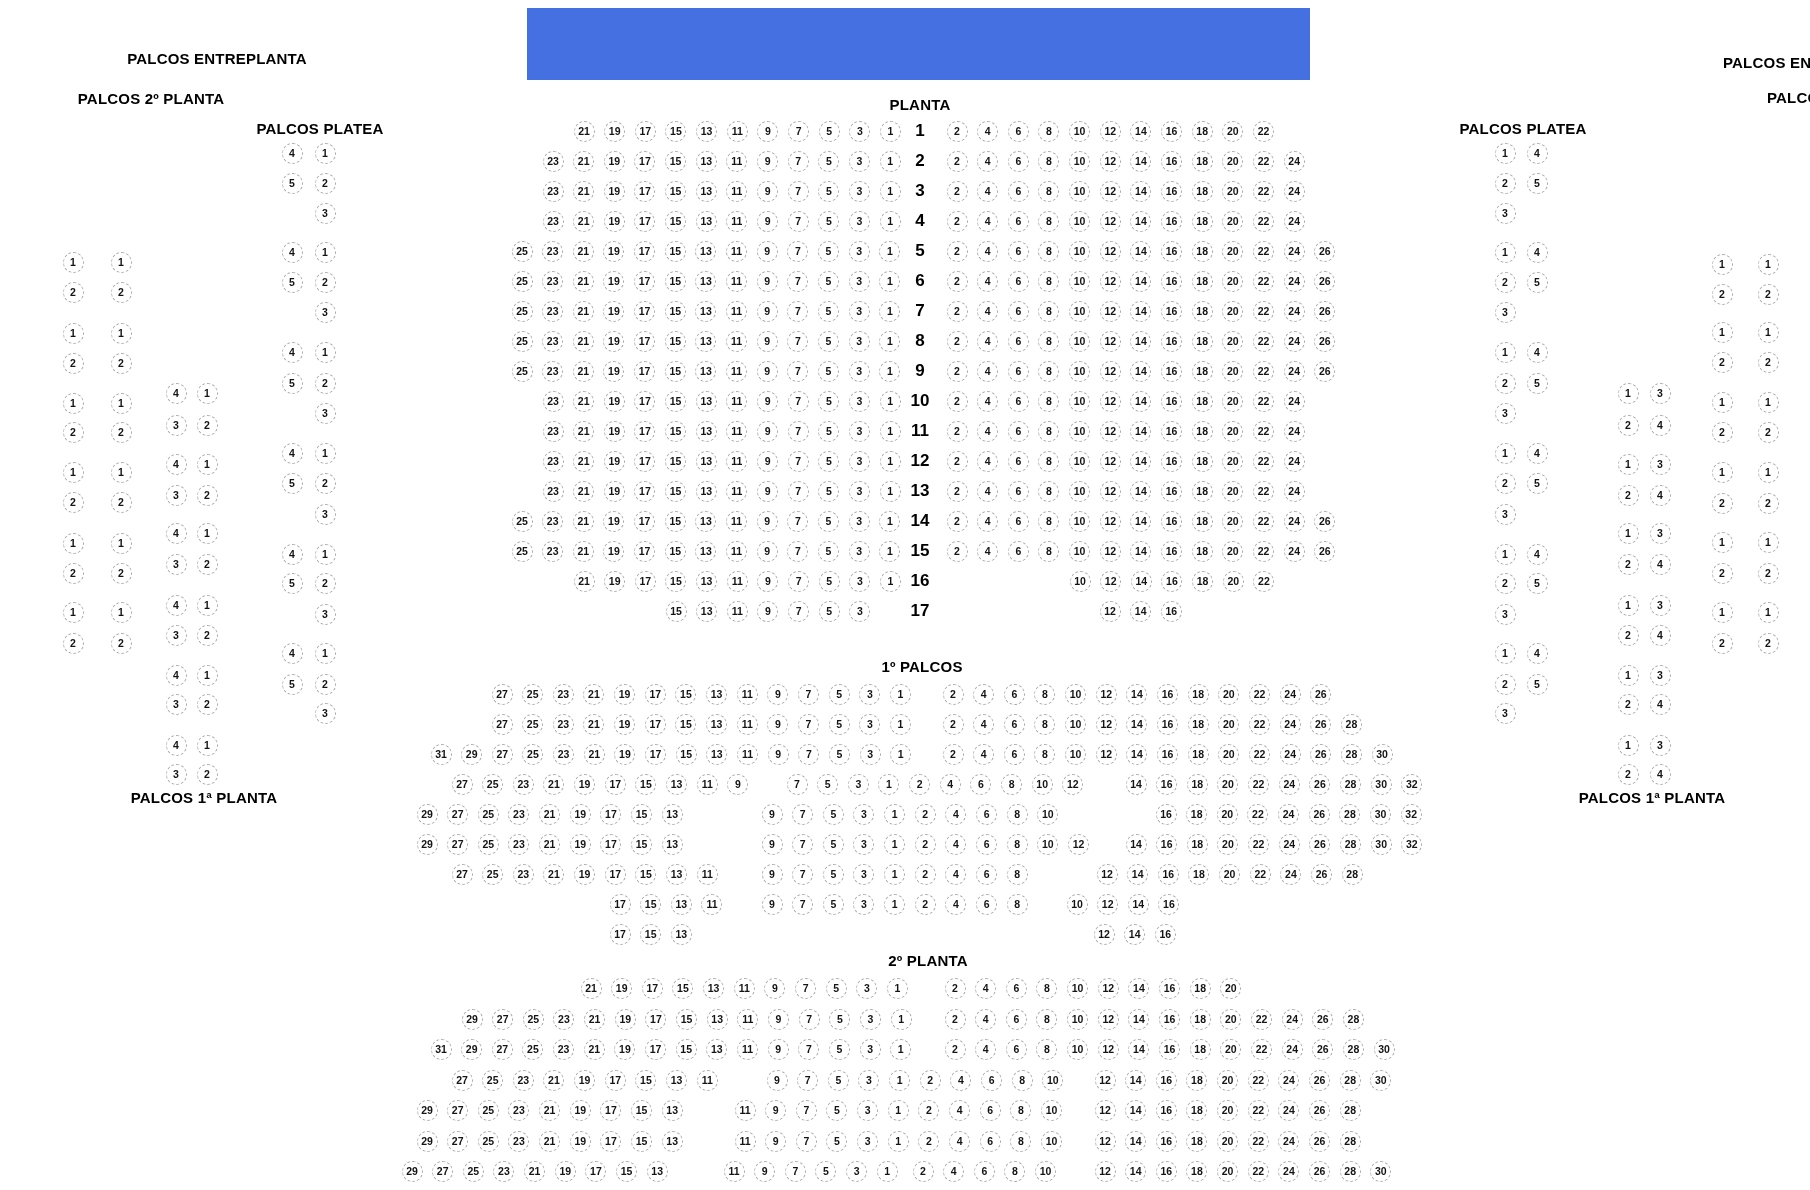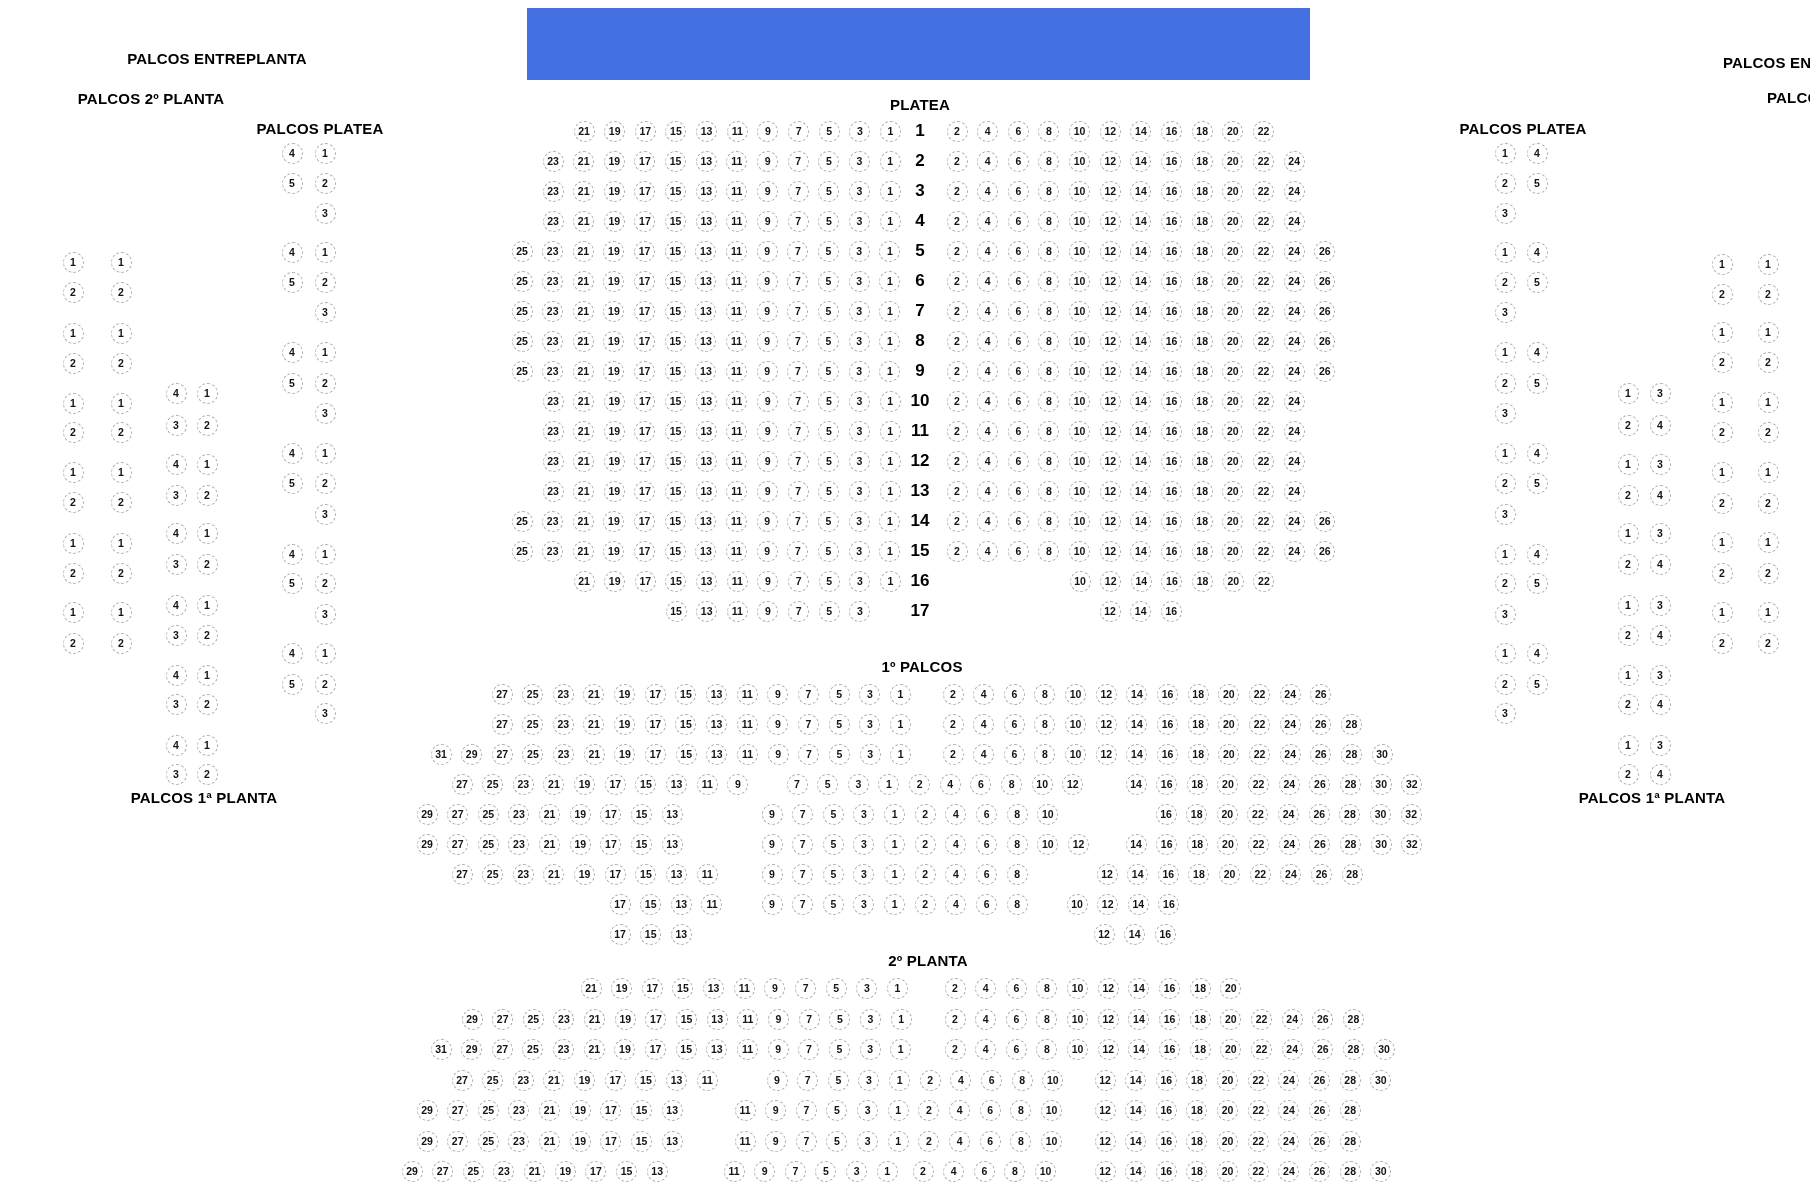--- a/index.html
+++ b/index.html
@@ -18,21 +18,21 @@
 <body>
 
 <div id="seat-map">
   <div id="stage" style="background: rgb(68, 112, 226);"></div>
 
   <div class="seclabel" style="left:217px;top:58px">PALCOS ENTREPLANTA</div>
   <div class="seclabel" style="left:151px;top:98px">PALCOS 2º PLANTA</div>
   <div class="seclabel" style="left:320px;top:128px">PALCOS PLATEA</div>
   <div class="seclabel" style="left:204px;top:797px">PALCOS 1ª PLANTA</div>
 
-  <div class="seclabel" style="left:920px;top:104px">PLATEA</div>
+  <div class="seclabel" style="left:920px;top:104px">PLANTA</div>
   <div class="seclabel" style="left:922px;top:666px">1º PALCOS</div>
   <div class="seclabel" style="left:928px;top:960px">2º PLANTA</div>
 
   <div class="seclabel" style="left:1523px;top:128px">PALCOS PLATEA</div>
   <div class="seclabel" style="left:1652px;top:797px">PALCOS 1ª PLANTA</div>
   <div class="seclabel cut" style="left:1723px;top:62px">PALCOS ENTREPLANTA</div>
   <div class="seclabel cut" style="left:1767px;top:97px">PALCOS 2º PLANTA</div>
 <div class="rownum" style="left: 920px; top: 131px;">1</div>
     <div class="seat" style="left: 573.5px; top: 120.5px;">21</div>
     <div class="seat" style="left: 604.15px; top: 120.5px;">19</div>

